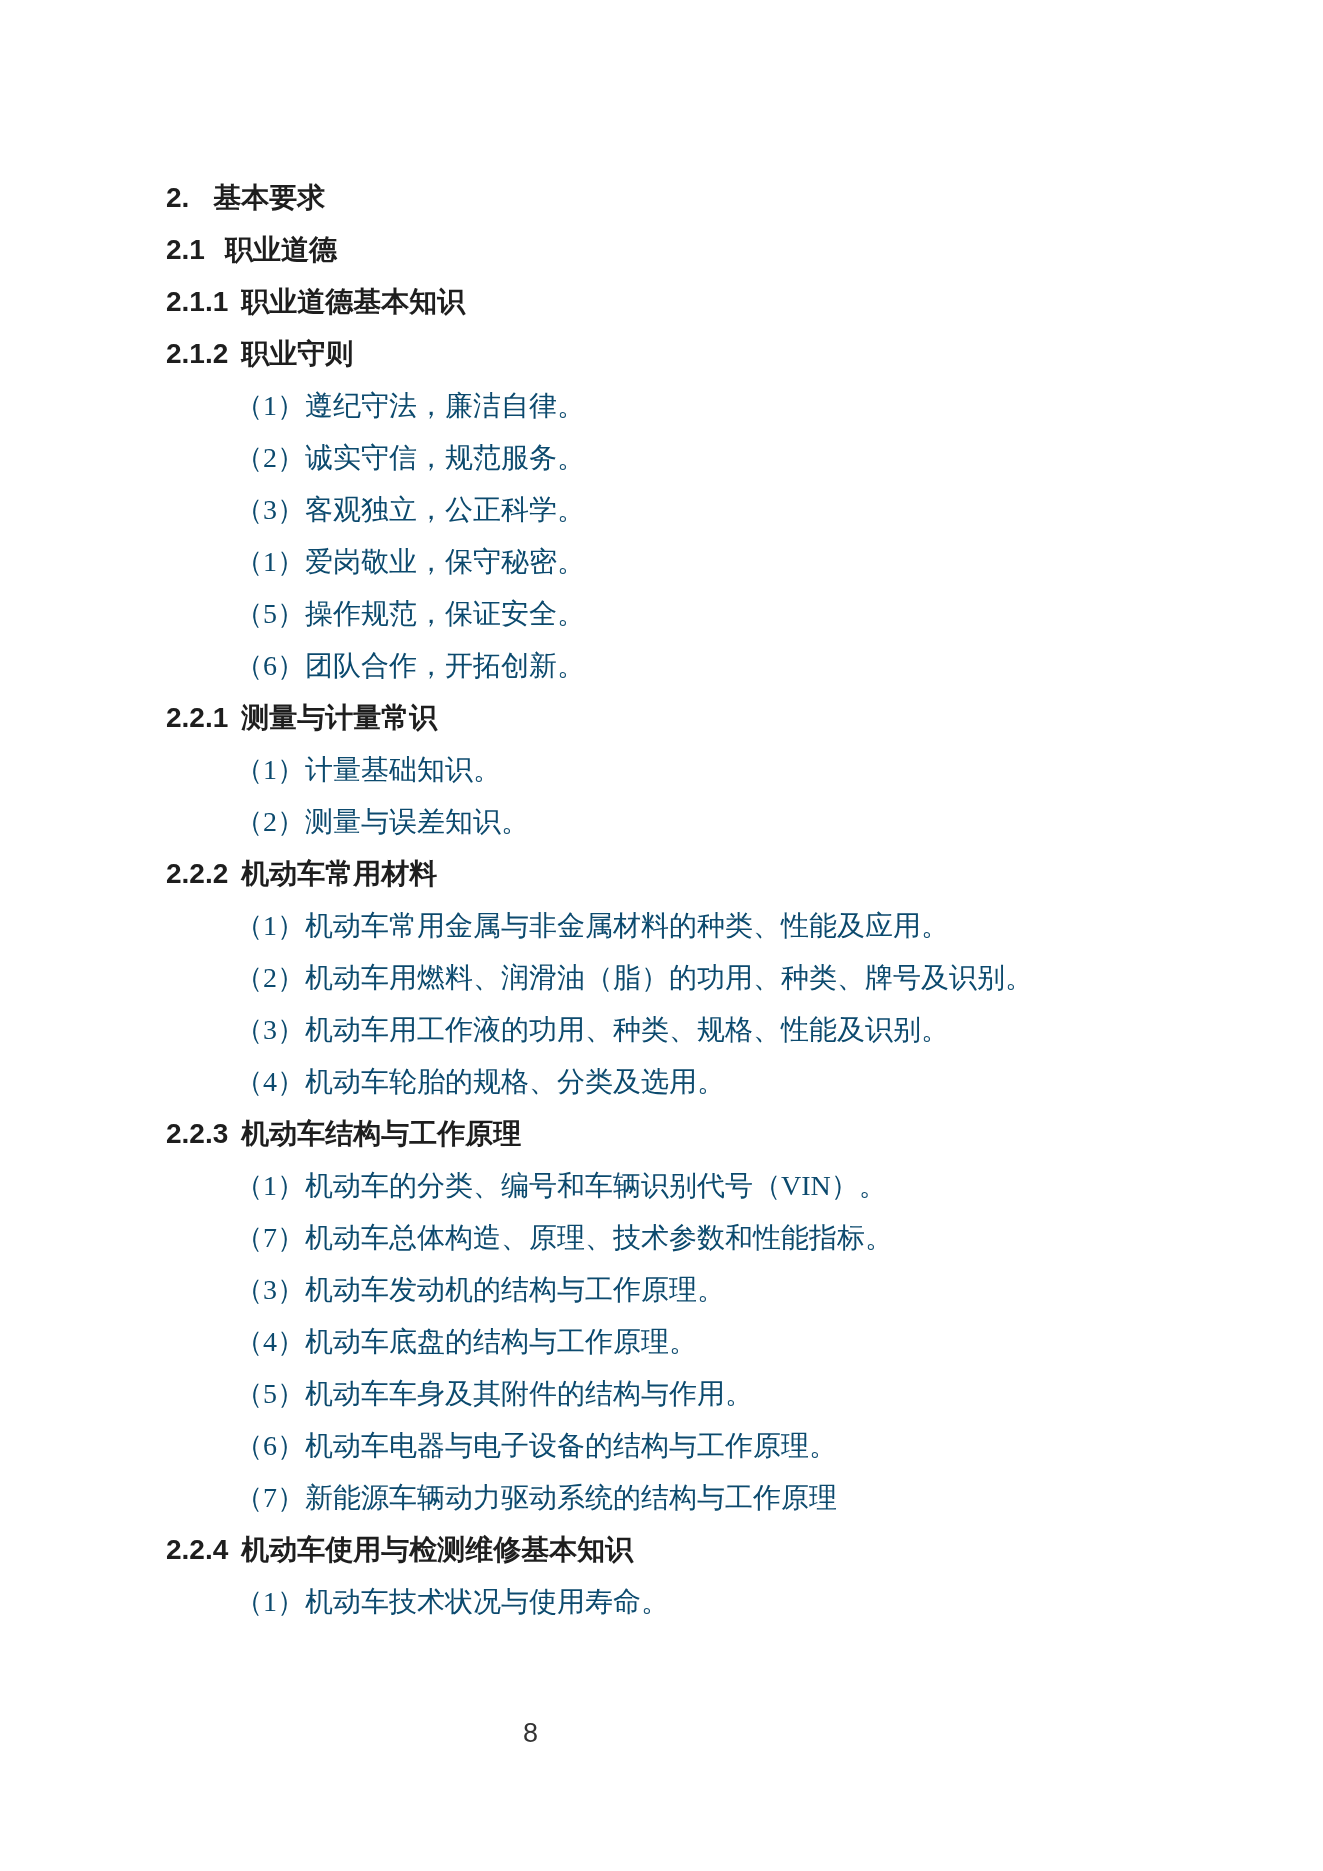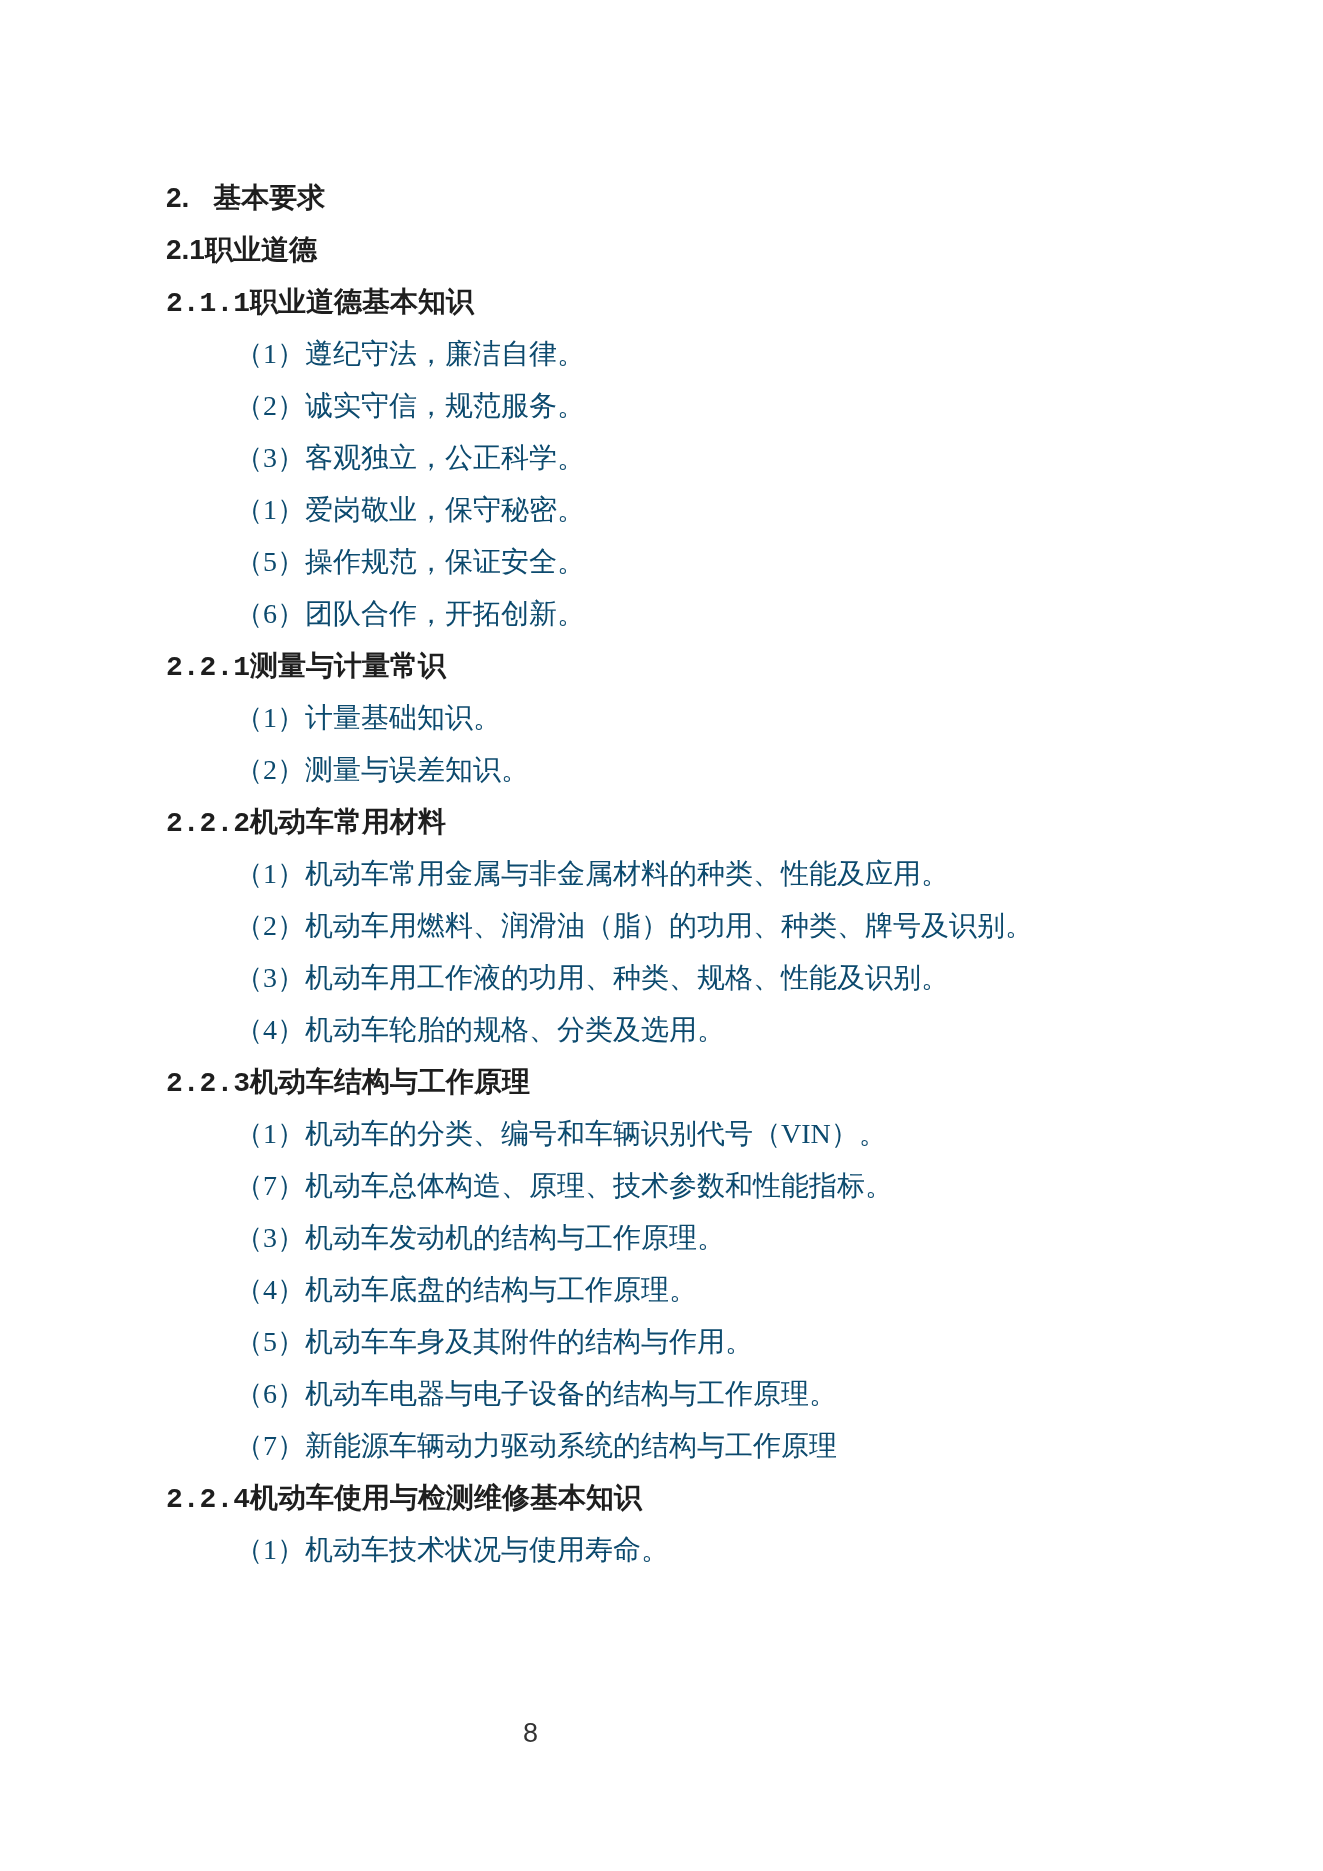--- a/index.html
+++ b/index.html
@@ -40,42 +40,43 @@
     color: #1e1e1e;
   }
   .line.item {
     font-family: "Liberation Serif", "DejaVu Serif", serif;
     font-weight: 400;
     padding-left: 69px;
     color: #0c4a6e;
   }
   .num { display: inline-block; }
   .h1 .num { margin-right: 24px; }
-  .h2 .num { }
-  .h3 .num { margin-right: 0; font-family: Liberation Mono, monospace; }
+  .h2 .num { margin-right: 20px; }
+  .h3 .num { margin-right: 13px; }
   .page-number {
     position: absolute;
     top: 1698px;
     left: 0;
     width: 100%;
     text-align: center;
     font-size: 27px;
     line-height: 36px;
     color: #333333;
     font-family: "Liberation Sans", sans-serif;
   }
 </style>
 </head>
 <body>
 
 <div class="page">
   <div class="content">
       <div class="line h1"><span class="num">2.</span><span class="txt">基本要求</span></div>
       <div class="line h2"><span class="num">2.1</span><span class="txt">职业道德</span></div>
       <div class="line h3"><span class="num">2.1.1</span><span class="txt">职业道德基本知识</span></div>
+      <div class="line h3"><span class="num">2.1.2</span><span class="txt">职业守则</span></div>
       <div class="line item"><span class="txt">（1）遵纪守法，廉洁自律。</span></div>
       <div class="line item"><span class="txt">（2）诚实守信，规范服务。</span></div>
       <div class="line item"><span class="txt">（3）客观独立，公正科学。</span></div>
       <div class="line item"><span class="txt">（1）爱岗敬业，保守秘密。</span></div>
       <div class="line item"><span class="txt">（5）操作规范，保证安全。</span></div>
       <div class="line item"><span class="txt">（6）团队合作，开拓创新。</span></div>
       <div class="line h3"><span class="num">2.2.1</span><span class="txt">测量与计量常识</span></div>
       <div class="line item"><span class="txt">（1）计量基础知识。</span></div>
       <div class="line item"><span class="txt">（2）测量与误差知识。</span></div>
       <div class="line h3"><span class="num">2.2.2</span><span class="txt">机动车常用材料</span></div>

